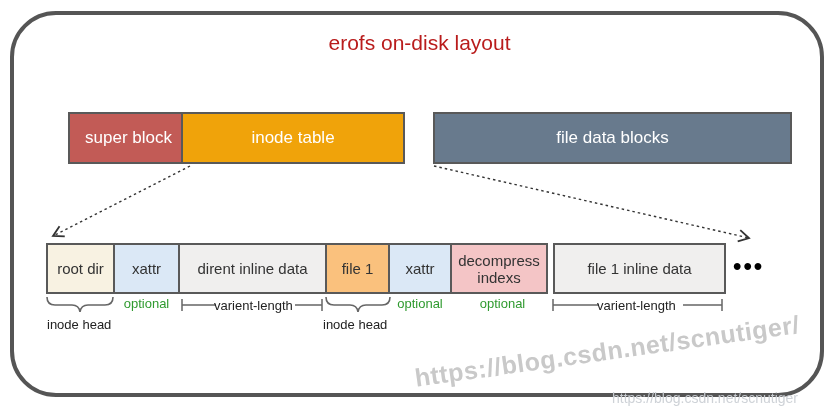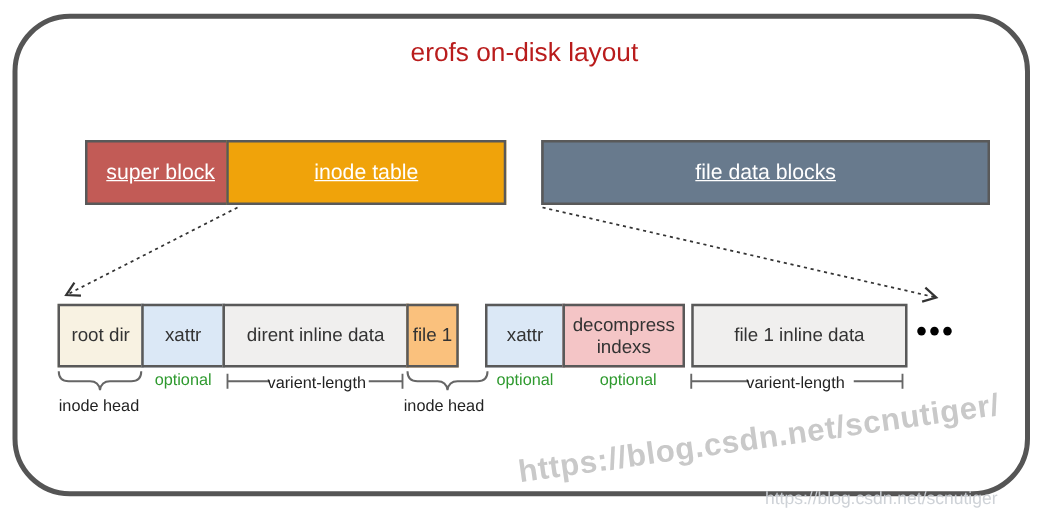--- a/index.html
+++ b/index.html
@@ -16,29 +16,29 @@
   .title{
     position:absolute;left:12px;right:12px;top:31px;text-align:center;
     font-size:21px;color:#b91c1c;z-index:2;
   }
   
   .seg{
     position:absolute;box-sizing:border-box;border:2px solid #595959;
     display:flex;align-items:center;justify-content:center;text-align:center;
     z-index:2;
   }
-  .topseg{top:112px;height:52px;color:#ffffff;font-size:17px;text-decoration:underline;}
+  .topseg{top:112px;height:52px;color:#ffffff;font-size:17px;}
   .t0{left:68px;width:121px;background:#c25b56;}
   .t1{left:181px;width:224px;background:#f0a30a;}
   .t2{left:433px;width:359px;background:#687a8d;}
   .detseg{top:243px;height:51px;color:#333333;font-size:15px;line-height:17px;}
   .d0{left:46px;width:69px;background:#f8f2e2;}
   .d1{left:113px;width:67px;background:#dbe8f6;}
   .d2{left:178px;width:149px;background:#f0efee;}
-  .d3{left:325px;width:42px;background:#fac17d;}
+  .d3{left:325px;width:65px;background:#fac17d;}
   .d4{left:388px;width:64px;background:#dbe8f6;}
   .d5{left:450px;width:98px;background:#f4c5c6;}
   .d6{left:553px;width:173px;background:#f0efee;}
   .ellipsis{
     position:absolute;left:733px;top:252px;font-size:24px;font-weight:bold;
     letter-spacing:2px;color:#000000;z-index:2;
   }
   .overlay{position:absolute;left:0;top:0;width:839px;height:417px;z-index:3;pointer-events:none;}
   .ann{
     position:absolute;font-size:13px;color:#222222;z-index:3;white-space:nowrap;

